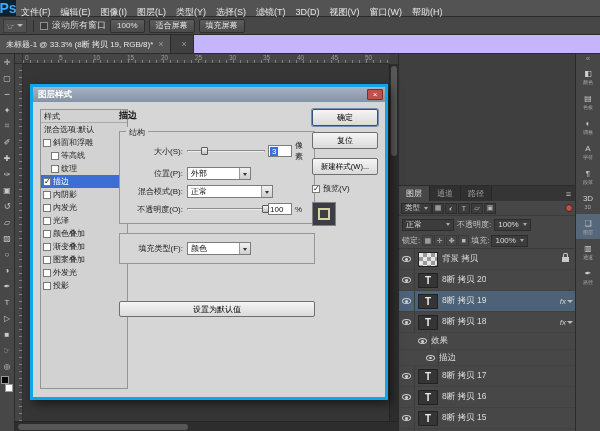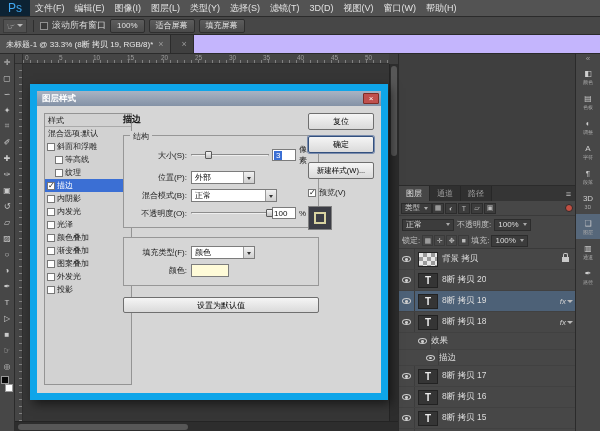--- a/index.html
+++ b/index.html
@@ -1,23 +1,23 @@
 <!DOCTYPE html>
 <html style="--sel-blue: #3b6fd4; --layer-sel: #4d6177; --close-red: #c0504d; --stroke-swatch: #fffbd8; --title-top: #a8b3c3; --title-bottom: #8492a6;"><head>
 <meta charset="utf-8">
 <style>
 *{margin:0;padding:0;box-sizing:border-box}
 body{background:#222;font-family:"Liberation Sans","DejaVu Sans",sans-serif}
 .app{position:relative;width:600px;height:431px;background:#3f3f3f;overflow:hidden;font-size:9px;color:#d6d6d6}
 
 
 .menubar{position:absolute;left:0;top:0;width:600px;height:17px;background:#535353;border-bottom:1px solid #2b2b2b;display:flex;align-items:stretch}
-.ps-logo{width:30px;background:#0c2233;color:#41a7f0;font-weight:normal;font-size:12px;display:flex;align-items:center;justify-content:center}
+.ps-logo{width:16px;background:#0c2233;color:#41a7f0;font-weight:bold;font-size:14px;display:flex;align-items:center;justify-content:center}
 .menu-items{display:flex;align-items:stretch}
-.menu-item{display:flex;align-items:center;padding:4px 5px;color:#e3e3e3}
+.menu-item{display:flex;align-items:center;padding:12px 5px;color:#e3e3e3}
 
 
 .optionsbar{position:absolute;left:0;top:17px;width:600px;height:18px;background:#474747;border-bottom:1px solid #2b2b2b;display:flex;align-items:center;padding:0 3px;gap:4px}
 .tool-box{display:flex;align-items:center;gap:2px;padding:0 3px;height:14px;border:1px solid #3a3a3a;background:#515151}
 .tool-glyph2{font-size:9px;color:#ddd}
 .caret{width:0;height:0;border-left:3px solid transparent;border-right:3px solid transparent;border-top:3px solid #bbb}
 .sep{width:1px;height:12px;background:#2e2e2e;margin:0 2px}
 .opt-check{width:8px;height:8px;border:1px solid #909090;background:#393939}
 .opt-label{color:#ddd}
 .opt-btn{font-family:inherit;font-size:8px;color:#e0e0e0;background:linear-gradient(#5d5d5d,#4a4a4a);border:1px solid #2e2e2e;border-radius:2px;height:14px;padding:0 6px}
@@ -96,21 +96,21 @@
 .lname{font-size:8.5px;color:#dedede;white-space:nowrap;overflow:hidden}
 .lockg{display:none;margin-left:auto;margin-right:4px;position:relative;width:7px;height:5px;background:#c9c9c9}
 .lockg::before{content:"";position:absolute;left:1px;top:-4px;width:3px;height:3px;border:1px solid #c9c9c9;border-bottom:none;border-radius:2px 2px 0 0}
 .layer-row.locked .lockg{display:block}
 .fxb{display:none;margin-left:auto;align-items:center;gap:1px;color:#cfcfcf}
 .layer-row.fx .fxb{display:flex}
 .fxtext{font-size:8px;font-style:italic}
 .fx-caret{width:0;height:0;border-left:3px solid transparent;border-right:3px solid transparent;border-top:3px solid #bbb}
 
 
-.dialog{position:absolute;left:30px;top:84px;width:358px;height:316px;background:#d6d6d6;border:7px solid #0ea5e9;box-shadow:3px 4px 10px rgba(0,0,0,.55);z-index:40;color:#111;font-size:9px}
+.dialog{position:absolute;left:30px;top:84px;width:358px;height:316px;background:#d6d6d6;border:3px solid #0ea5e9;box-shadow:3px 4px 10px rgba(0,0,0,.55);z-index:40;color:#111;font-size:9px}
 .dlg-title{height:15px;background:linear-gradient(var(--title-top,#a8b3c3),var(--title-bottom,#8492a6));display:flex;align-items:center;padding:0 2px 0 5px}
 .dlg-title-text{color:#fff;font-weight:bold;font-size:8.5px}
 .dlg-close{margin-left:auto;width:16px;height:11px;background:var(--close-red,#c0504d);border:1px solid #7e2c26;color:#fff;font-size:8px;line-height:9px;text-align:center;border-radius:1px}
 .styles-col{position:absolute;left:7px;top:22px;width:88px;bottom:8px;background:#d2d2d2;border:1px solid #949494;overflow:hidden}
 .styles-row{height:13px;line-height:13px;padding:0 3px;font-size:8px;color:#222;white-space:nowrap;overflow:hidden}
 .styles-row.header{border-bottom:1px solid #aaa}
 .style-item{height:13px;display:flex;align-items:center;gap:2px;padding:0 2px;font-size:8px;white-space:nowrap;overflow:hidden}
 .style-item.indent{padding-left:10px}
 .style-item.selected{background:var(--sel-blue,#3b6fd4)}
 .style-item.selected .si-label{color:#fff}
@@ -596,34 +596,30 @@
       </div>
 
       <div class="groupbox">
         <div class="frow">
           <span class="flabel">填充类型(F):</span>
           <span class="dropdown w64">
             <span>颜色</span>
             <span class="dd-btn"></span>
           </span>
         </div>
-        <div class="frow">
-          <span class="flabel">颜色:</span>
-          <span class="color-swatch"></span>
-        </div>
       </div>
 
       <div class="footer-btns">
         <button class="dlg-btn">设置为默认值</button>
       </div>
     </div>
 
     <div class="side-col">
+      <button class="dlg-btn default">确定</button>
       <button class="dlg-btn">复位</button>
-      <button class="dlg-btn default">确定</button>
       <button class="dlg-btn newstyle">新建样式(W)...</button>
       <div class="preview-row">
         <span class="cb checked"></span>
         <span>预览(V)</span>
       </div>
       <div class="preview-swatch"></div>
     </div>
   </div>
 
 </div>

